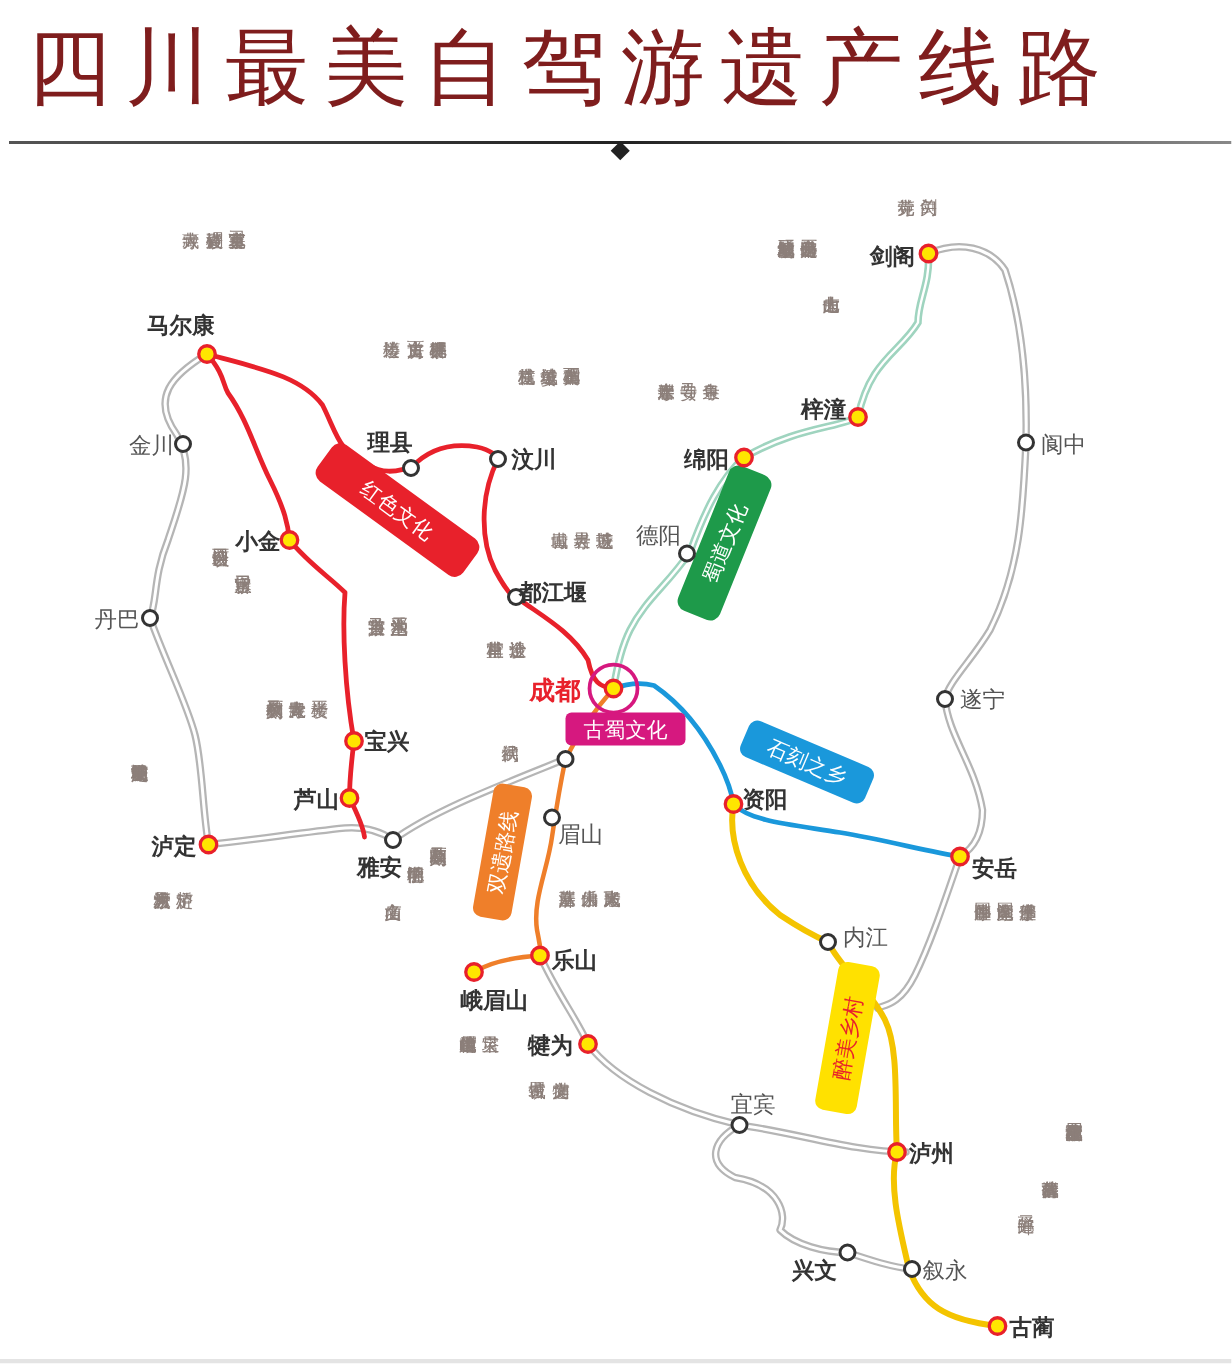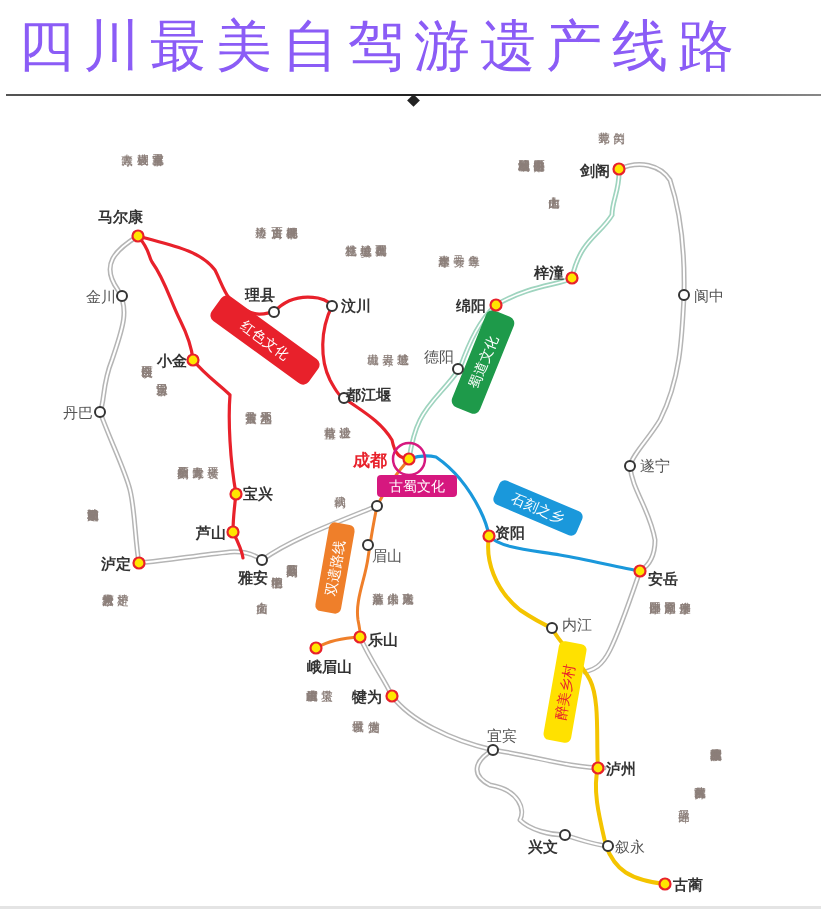--- a/index.html
+++ b/index.html
@@ -1,17 +1,17 @@
 <!DOCTYPE html>
 <html><head>
 <meta charset="utf-8">
 <style>
   html,body{margin:0;padding:0;background:#ffffff;}
   body{width:821px;height:909px;overflow:hidden;position:relative;font-family:"DejaVu Serif","Liberation Serif",serif;}
-  .title{position:absolute;left:18px;top:6px;font-size:56px;letter-spacing:10px;color:#8b5cf6;font-family:"DejaVu Serif","Liberation Serif",serif;line-height:80px;white-space:nowrap;}
+  .title{position:absolute;left:18px;top:6px;font-size:56px;letter-spacing:10px;color:#7f1d1d;font-family:"DejaVu Serif","Liberation Serif",serif;line-height:80px;white-space:nowrap;}
   .rule{position:absolute;left:6px;top:94px;width:815px;height:2px;background:linear-gradient(90deg,#555,#222 50%,#888);}
   .diamond{position:absolute;left:409px;top:96px;width:9px;height:9px;background:#222;transform:rotate(45deg);}
   svg{position:absolute;left:0;top:0;}
   .city{font-size:15px;fill:#333;font-family:"DejaVu Sans","Liberation Sans",sans-serif;font-weight:bold;}
   .city.grey{fill:#555;font-weight:normal;}
   .city.red{fill:#e8212b;font-size:17px;}
   .site{font-size:11.5px;fill:#8c7f7a;font-family:"DejaVu Serif","Liberation Serif",serif;}
   .badge-text{font-size:14px;fill:#ffffff;font-family:"DejaVu Serif","Liberation Serif",serif;}
   .bottom-line{position:absolute;left:0;top:906px;width:821px;height:3px;background:#e4e4e4;}
 </style>

